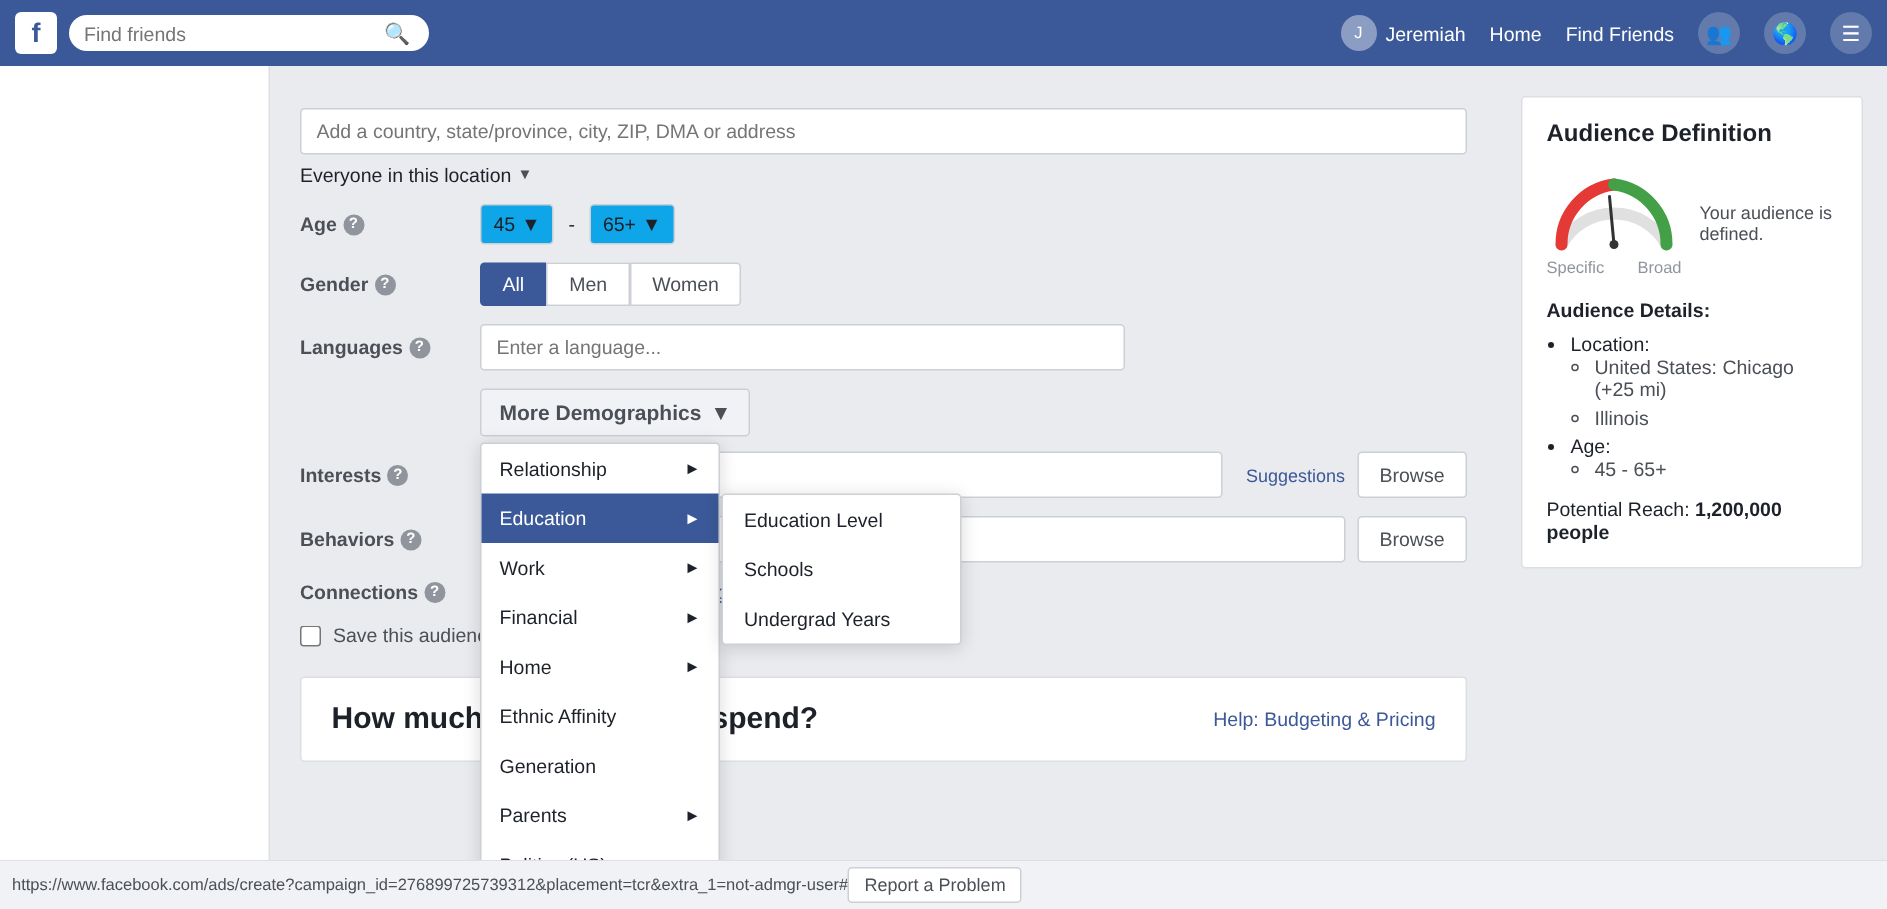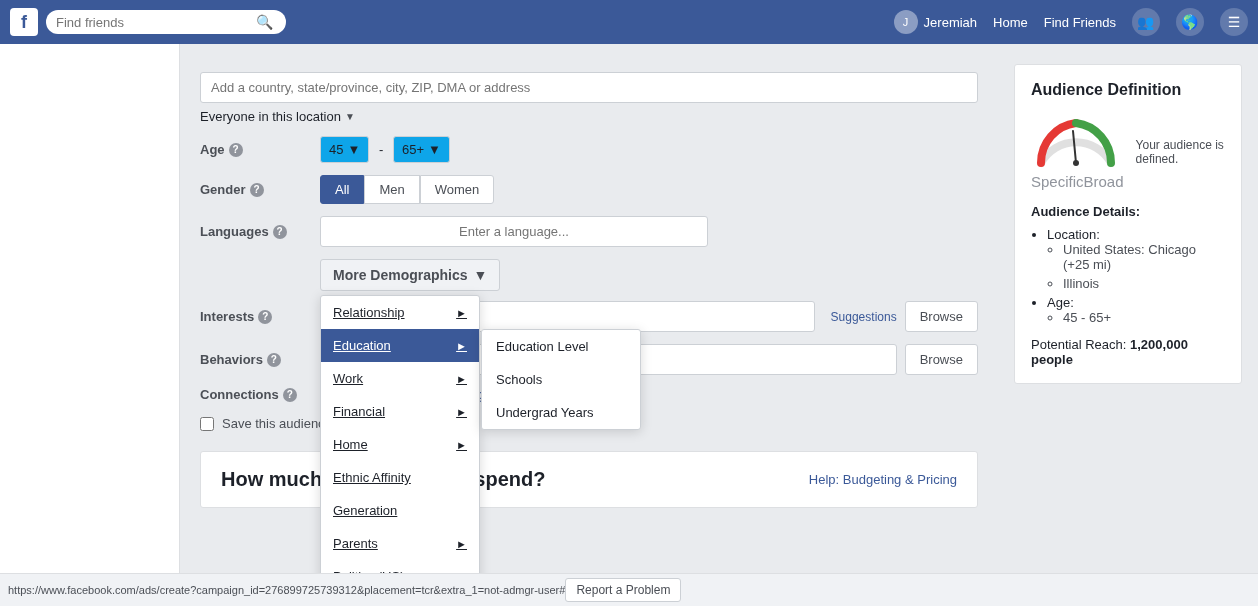--- a/index.html
+++ b/index.html
@@ -167,27 +167,26 @@
     .gender-btn.active {
       background: #3b5998;
       color: #fff;
       border-color: #3b5998;
     }
     .gender-btn:first-child { border-radius: 3px 0 0 3px; }
     .gender-btn:last-child { border-radius: 0 3px 3px 0; }
 
     
     .lang-input {
-      width: 388px;
+      width: 430px;
       border: 1px solid #ccd0d5;
       border-radius: 3px;
       padding: 7px 10px;
       font-size: 13px;
       color: #1d4ed8;
-      text-align: center;
     }
 
     
     .more-demo-btn {
       display: inline-flex;
       align-items: center;
       gap: 6px;
       background: #fff;
       border: 1px solid #ccd0d5;
       border-radius: 3px;
@@ -216,21 +215,20 @@
     }
 
     .dropdown-item {
       padding: 9px 12px;
       display: flex;
       align-items: center;
       justify-content: space-between;
       cursor: pointer;
       font-size: 13px;
       color: #1d2129;
-      text-decoration: underline;
     }
     .dropdown-item:hover, .dropdown-item.selected {
       background: #e8f0fe;
     }
     .dropdown-item.selected {
       background: #3b5998;
       color: #fff;
     }
     .dropdown-item .chevron { font-size: 11px; }
 
@@ -328,21 +326,21 @@
       margin-bottom: 14px;
     }
     .gauge-svg { width: 90px; height: 55px; }
     .gauge-text {
       font-size: 12px;
       color: #4b4f56;
     }
     .gauge-labels {
       display: flex;
       justify-content: space-between;
-      font-size: 15px;
+      font-size: 11px;
       color: #90949c;
       margin-top: 2px;
     }
 
     .audience-details-title {
       font-size: 13px;
       font-weight: 700;
       margin-bottom: 8px;
       color: #1d2129;
     }
@@ -431,21 +429,21 @@
     <div class="nav-icon">👥</div>
     <div class="nav-icon">🌎</div>
     <div class="nav-icon">☰</div>
   </div>
 </nav>
 
 <div class="page-wrapper">
 
   <div class="left-sidebar"></div>
 
-  <div style="flex:1; padding: 28px 20px; max-width: 820px;">
+  <div style="flex:1; padding: 4px 20px; max-width: 820px; margin-top: 24px;">
 
     <div class="form-row">
       <div class="form-control-area">
         <input class="location-input" type="text" placeholder="Add a country, state/province, city, ZIP, DMA or address" style="">
         <div class="location-dropdown">
           <span>Everyone in this location</span>
           <span class="dropdown-arrow">▼</span>
         </div>
       </div>
     </div>

